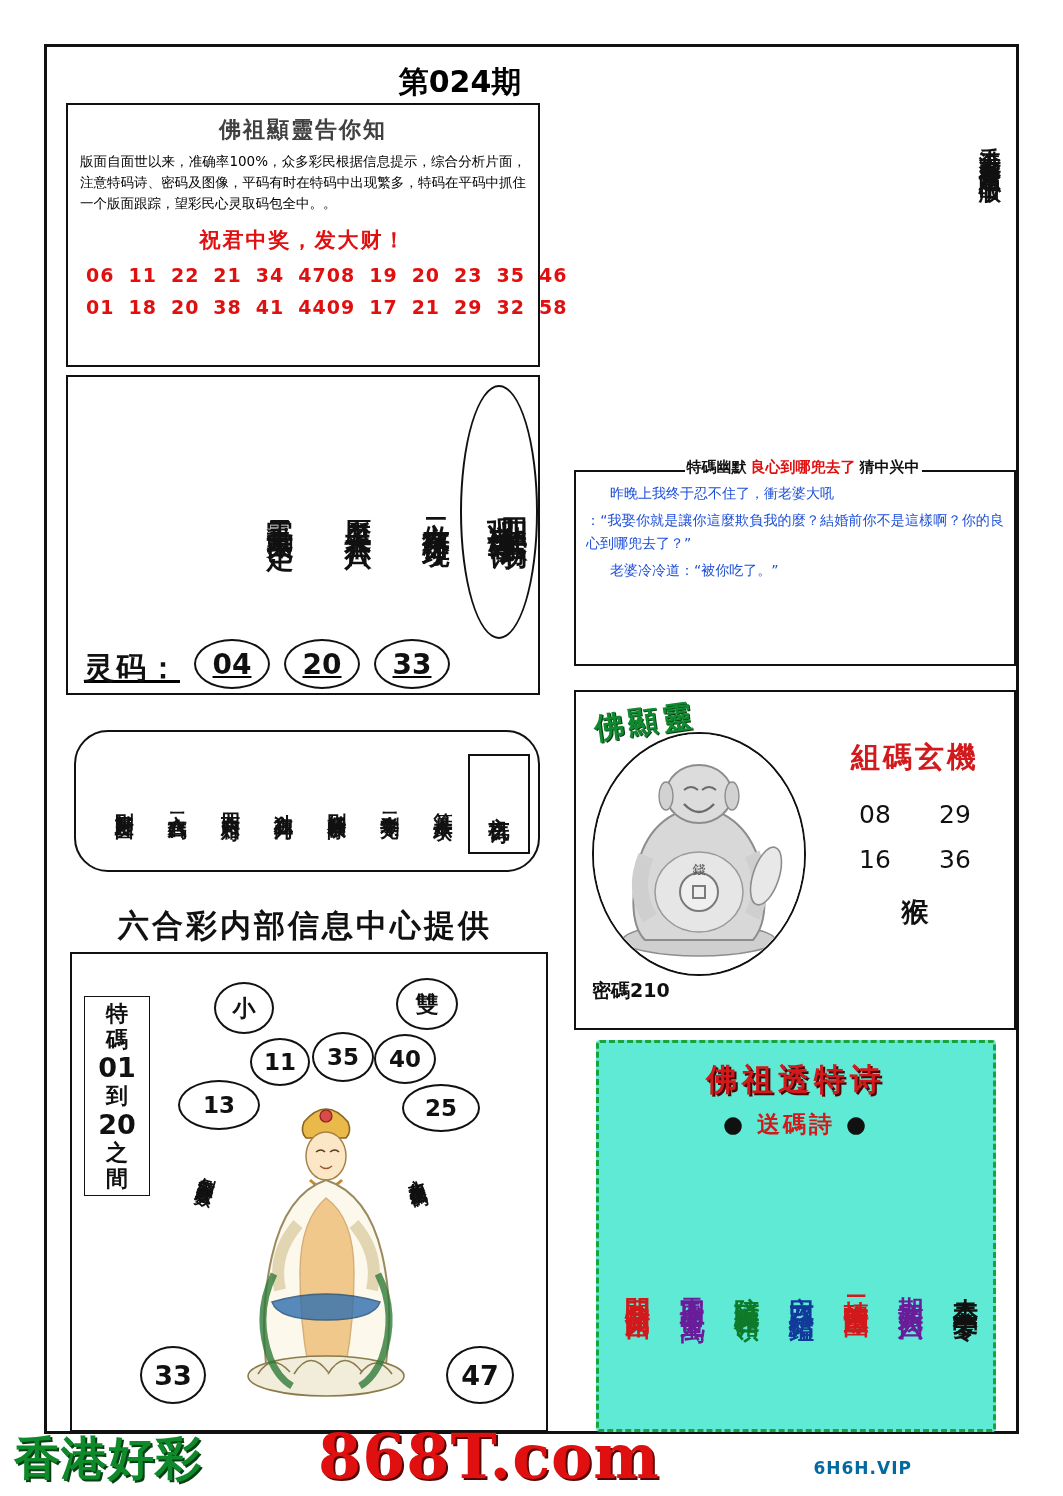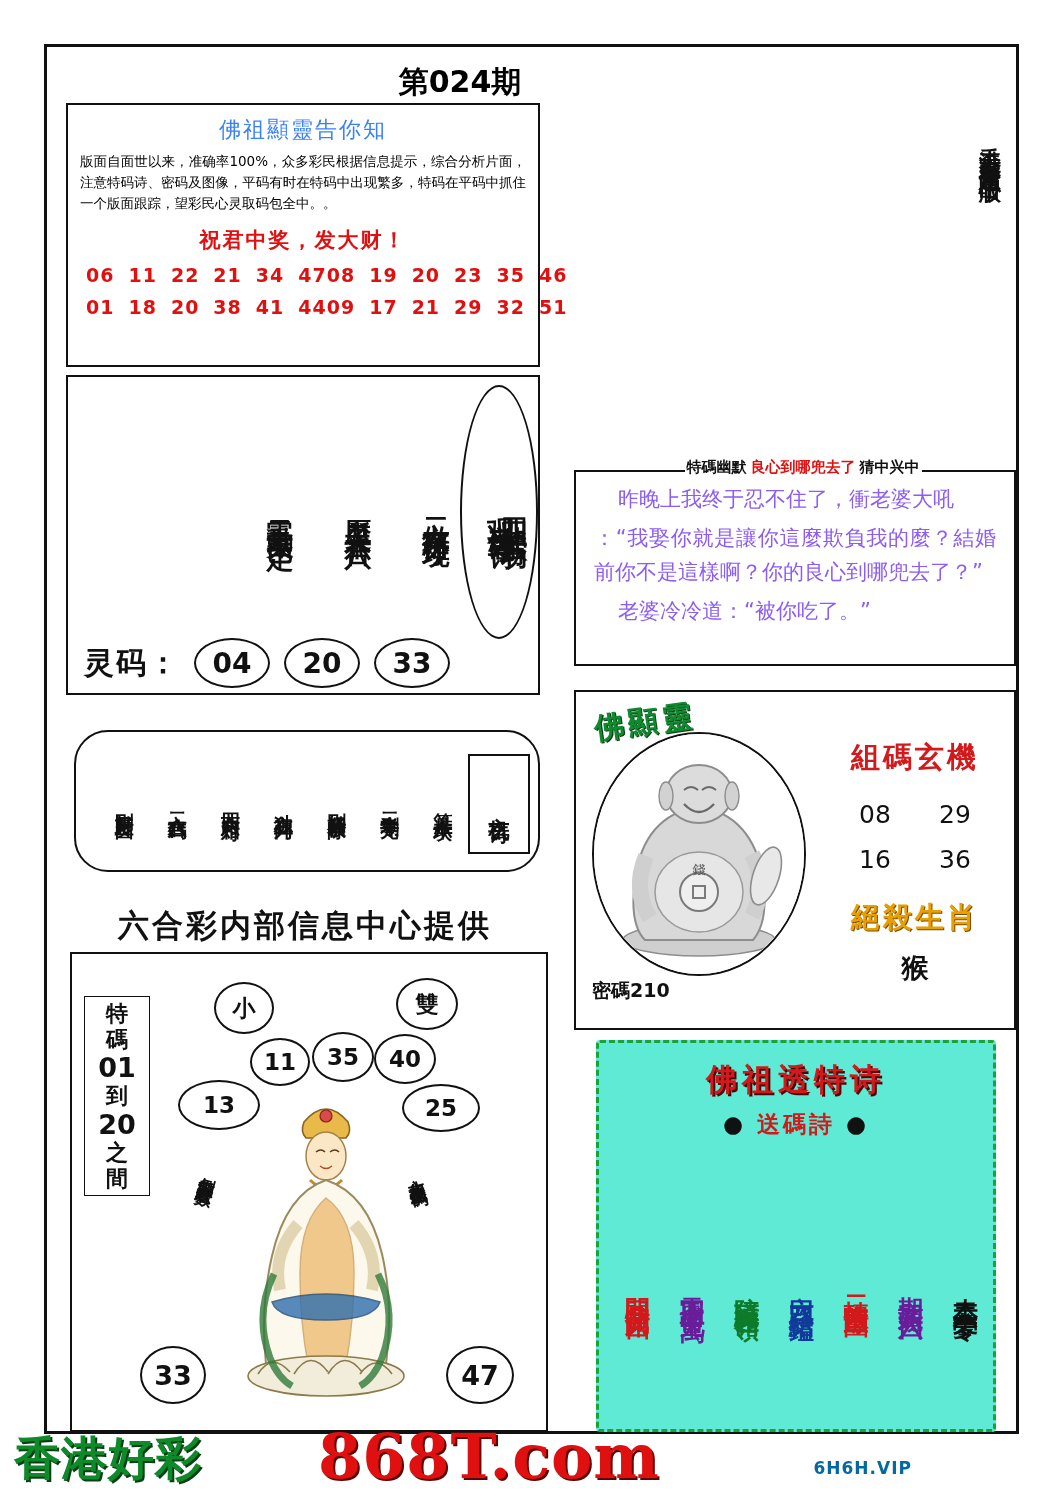--- a/index.html
+++ b/index.html
@@ -25,21 +25,21 @@
     text-align:center;font-size:30px;font-weight:bold;color:#000;
     font-family:"DejaVu Sans", sans-serif;
   }
 
   
   .announce{
     position:absolute;left:66px;top:103px;width:474px;height:264px;
     border:2px solid #111;box-sizing:border-box;background:#fff;
   }
   .announce h2{
-    margin:10px 12px 6px;text-align:center;font-size:22px;font-weight:normal;color:#3b82f6;
+    margin:10px 12px 6px;text-align:center;font-size:22px;font-weight:bold;color:#404040;
     letter-spacing:2px;
   }
   .announce p{
     margin:0 12px;font-size:13.5px;line-height:1.55;color:#000;text-align:justify;
   }
   .announce .red-line{
     margin-top:12px;text-align:center;font-size:21px;font-weight:bold;color:#e01010;
     letter-spacing:2px;
   }
   .announce .red-line2{
@@ -66,21 +66,21 @@
   
   .joke{
     position:absolute;left:574px;top:470px;width:442px;height:196px;
     border:2px solid #111;box-sizing:border-box;padding:6px 10px;background:#fff;
   }
   .joke .jhead{
     position:absolute;left:8px;top:-14px;width:100%;text-align:center;font-size:15px;
   }
   .joke .jhead .b{color:#111;font-weight:bold;background:#fff;padding:0 2px;}
   .joke .jhead .r{color:#e01010;font-weight:bold;background:#fff;padding:0 2px;}
-  .joke p{margin:4px 8px;font-size:21px;line-height:1.65;color:#8b5cf6;text-align:justify;}
+  .joke p{margin:4px 0;font-size:14px;line-height:1.65;color:#1d4ed8;text-align:justify;}
   .joke p.ind{text-indent:24px;}
 
   
   .poem-box{
     position:absolute;left:66px;top:375px;width:474px;height:320px;
     border:2px solid #111;box-sizing:border-box;background:#fff;
   }
   .poem-cols{
     position:absolute;left:10px;top:14px;width:456px;height:240px;
     display:flex;flex-direction:row-reverse;justify-content:flex-start;gap:0px;
@@ -96,21 +96,21 @@
     border:2.5px solid #111;border-radius:50%/50%;
     display:flex;align-items:center;justify-content:center;
   }
   .oval-title span{
     writing-mode:vertical-rl;text-orientation:upright;font-size:27px;font-weight:bold;
     letter-spacing:6px;color:#111;font-family:"DejaVu Serif", serif;
     transform:rotate(-4deg);
   }
   .lingma-row{
     position:absolute;left:16px;top:260px;width:440px;height:52px;
-    display:flex;align-items:center;gap:14px;
+    display:flex;align-items:flex-end;gap:14px;text-decoration:underline;
   }
   .lingma-label{font-size:30px;font-weight:bold;color:#111;letter-spacing:2px;font-family:"DejaVu Serif", serif;}
   .num-oval{
     width:72px;height:46px;border:2.5px solid #111;border-radius:50%;
     display:flex;align-items:center;justify-content:center;
     font-size:28px;font-weight:bold;color:#111;
   }
 
   
   .xuanji{
@@ -287,21 +287,21 @@
         <span>38</span>
         <span>41</span>
         <span>44</span>
       </div>
       <div class="grp">
         <span>09</span>
         <span>17</span>
         <span>21</span>
         <span>29</span>
         <span>32</span>
-        <span>51</span>
+        <span>58</span>
       </div>
     </div>
   </div>
 
   <div class="deity-wrap">
 
     <div class="publisher">香港六合彩券信息中心出版</div>
   </div>
 
   <div class="joke">
@@ -435,21 +435,20 @@
       </svg>
     </div>
     <div class="mima">密碼210</div>
 
     <div class="zuma-right">
       <div class="h">組碼玄機</div>
       <div class="nums">
         <span>08</span><span>29</span><br>
         <span>16</span><span>36</span>
       </div>
-      <div class="h2">絕殺生肖</div>
       <div class="zodiac">猴</div>
     </div>
   </div>
 
   <div class="tou">
     <div class="t1">佛祖透特诗</div>
     <div class="t2">
       <span class="dot">●</span>
       <span>送碼詩</span>
       <span class="dot">●</span>

